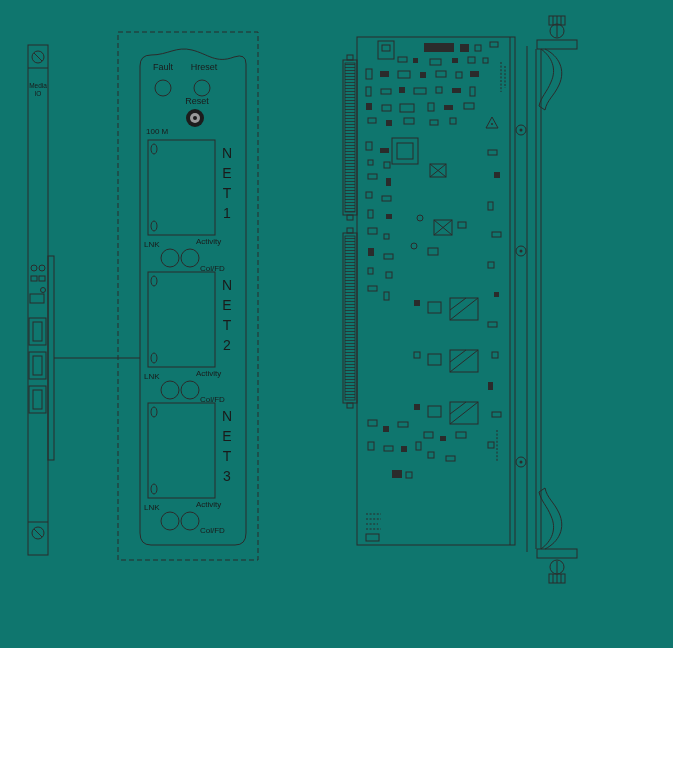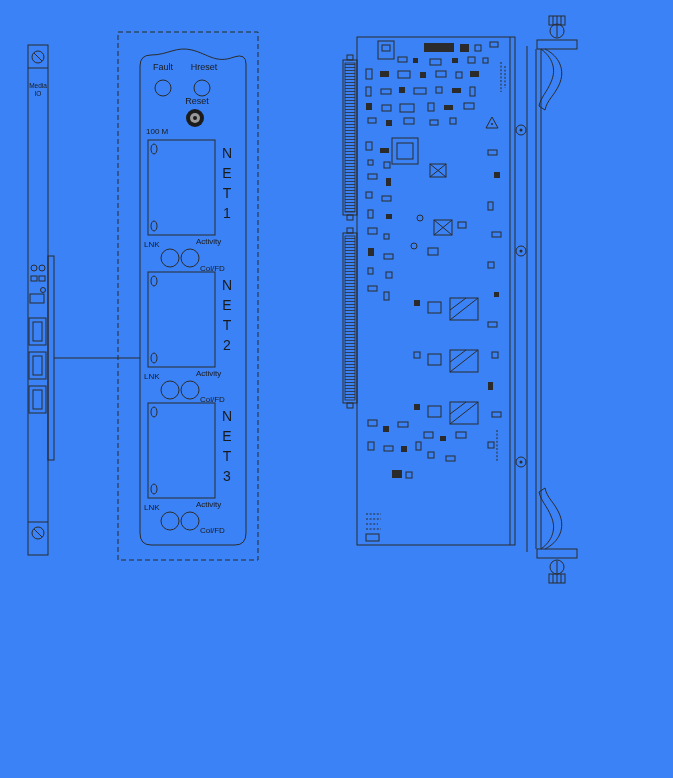--- a/index.html
+++ b/index.html
@@ -1,16 +1,16 @@
 <!DOCTYPE html>
 <html><head>
 <meta charset="utf-8">
 <style>
   html,body{margin:0;padding:0;background:#fff;}
-  .canvas{position:relative;width:673px;height:778px;background:#3b82f6;overflow:hidden;}
+  .canvas{position:relative;width:673px;height:648px;background:#0f766e;overflow:hidden;}
   svg{position:absolute;left:0;top:0;}
   .ln{fill:none;stroke:#2b2b2b;stroke-width:1;}
   .lnf{fill:#2b2b2b;stroke:none;}
   .dash{stroke-dasharray:5 3;}
   .txtdash{fill:none;stroke:#2b2b2b;stroke-width:1;stroke-dasharray:2 1.6;}
   text{font-family:"Liberation Sans",sans-serif;fill:#1a1a1a;}
   .t6{font-size:6.5px;}
   .t8{font-size:8px;}
   .t9{font-size:9px;}
   .t14{font-size:14px;letter-spacing:0;}

